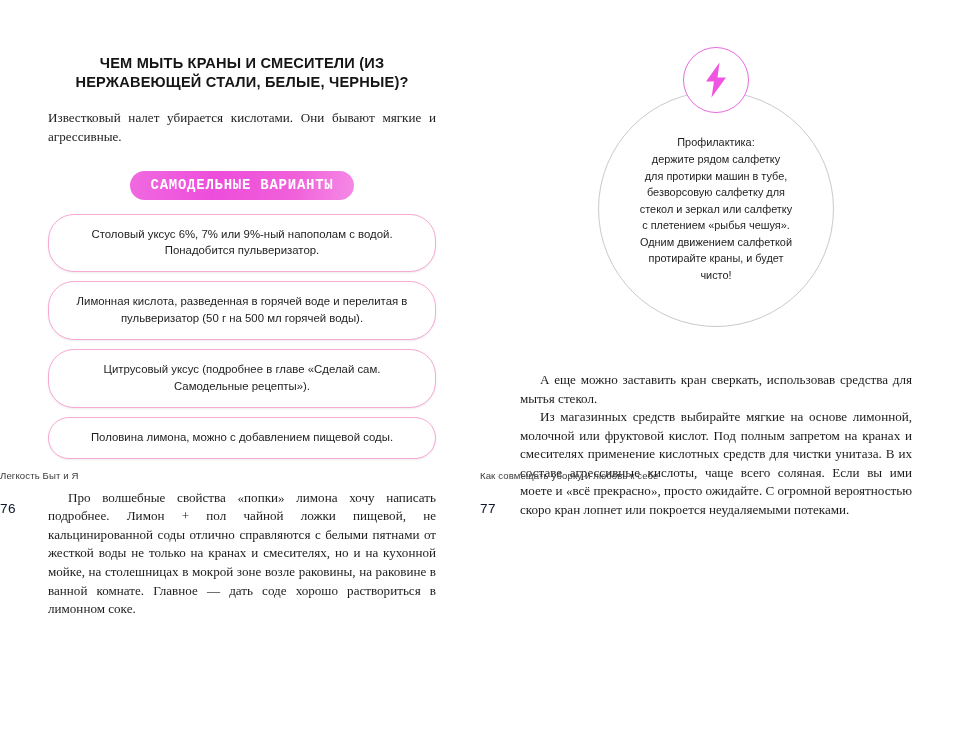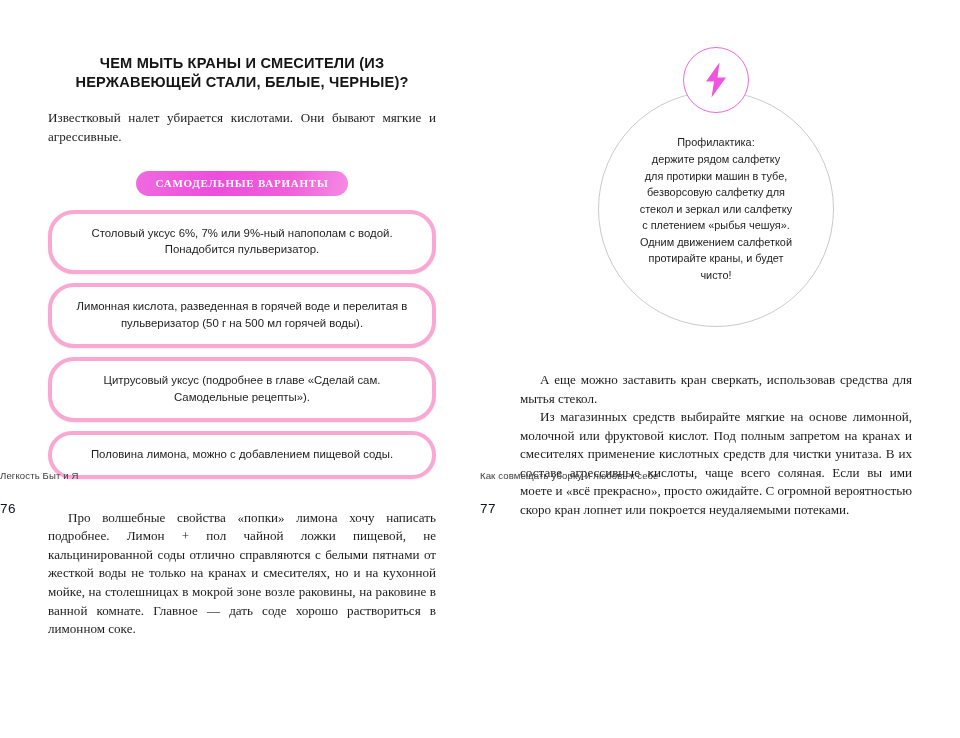--- a/index.html
+++ b/index.html
@@ -67,37 +67,37 @@
     display: flex;
     justify-content: center;
     margin-top: 24px;
   }
   .badge {
     display: inline-block;
     padding: 6px 20px 7px;
     border-radius: 999px;
     background: linear-gradient(100deg, #f06ae0 0%, #ed4ddb 38%, #f05fd9 72%, #f58ae6 100%);
     color: #ffffff;
-    font-family: Liberation Serif, serif;
-    font-size: 11px;
+    font-family: Liberation Mono, monospace;
+    font-size: 14px;
     font-weight: 700;
     letter-spacing: 0.75px;
     text-transform: uppercase;
     white-space: nowrap;
   }
 
   
   .tip-list {
     margin-top: 14px;
     display: flex;
     flex-direction: column;
     gap: 9px;
   }
   .tip-box {
-    border: 4px solid #f9a8d4;
+    border: 1px solid #f9a8d4;
     border-radius: 26px;
     background: #ffffff;
     box-shadow: 0 1px 2px rgba(70,70,80,0.10);
     padding: 11px 18px 12px;
     text-align: center;
     font-family: "Liberation Sans", "DejaVu Sans", sans-serif;
     font-size: 11.4px;
     line-height: 1.48;
     color: #1d1d1f;
   }

